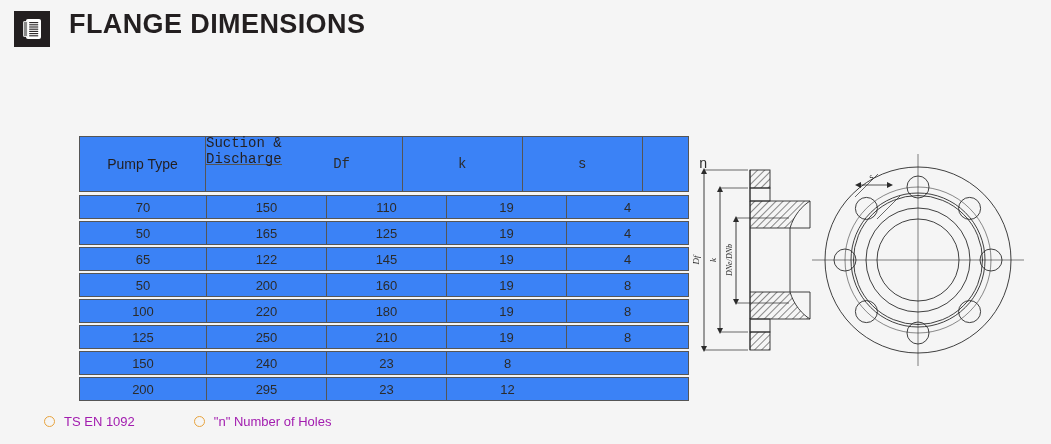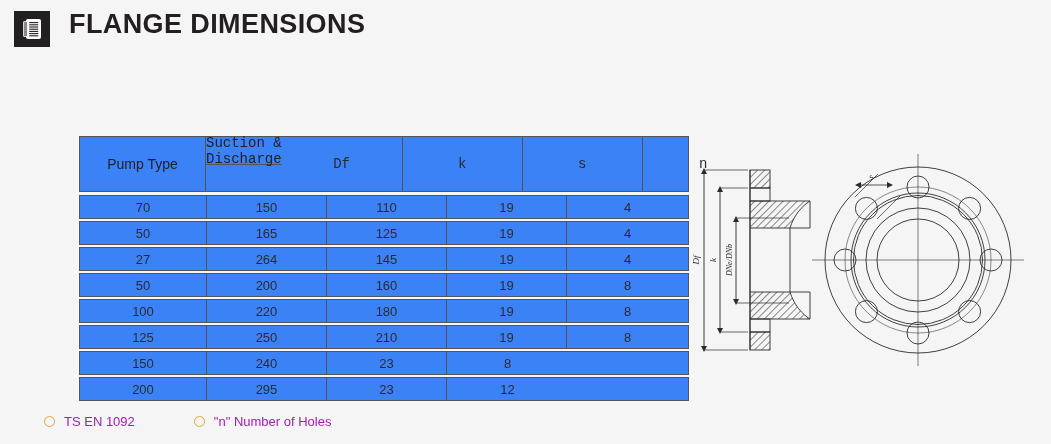--- a/index.html
+++ b/index.html
@@ -203,22 +203,22 @@
     <div class="cell c-n">4</div>
   </div>
   <div class="trow">
     <div class="cell c-type">50</div>
     <div class="cell c-df">165</div>
     <div class="cell c-k">125</div>
     <div class="cell c-s">19</div>
     <div class="cell c-n">4</div>
   </div>
   <div class="trow">
-    <div class="cell c-type">27</div>
-    <div class="cell c-df">264</div>
+    <div class="cell c-type">65</div>
+    <div class="cell c-df">122</div>
     <div class="cell c-k">145</div>
     <div class="cell c-s">19</div>
     <div class="cell c-n">4</div>
   </div>
   <div class="trow">
     <div class="cell c-type">50</div>
     <div class="cell c-df">200</div>
     <div class="cell c-k">160</div>
     <div class="cell c-s">19</div>
     <div class="cell c-n">8</div>

